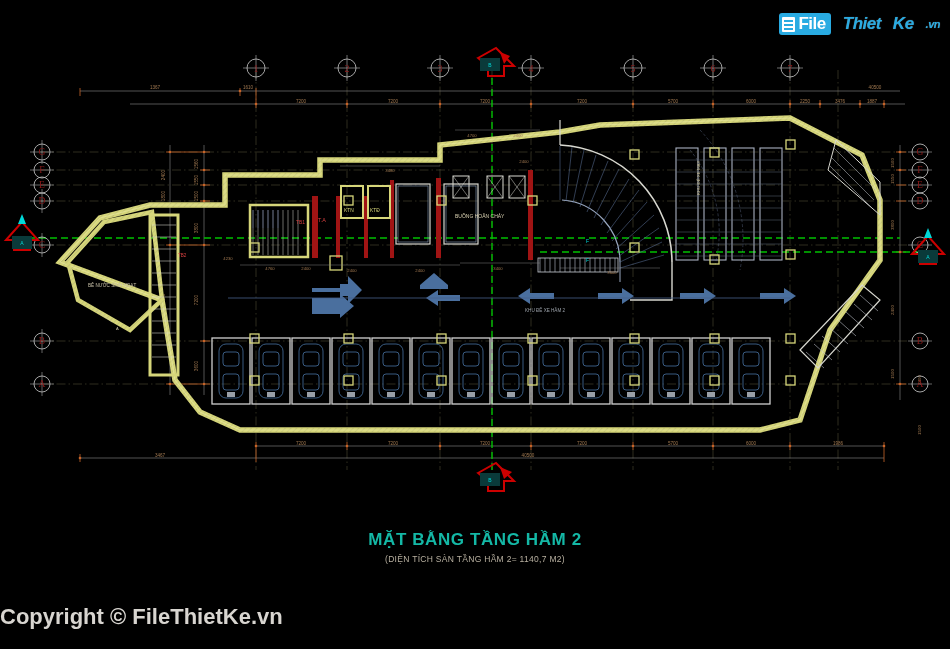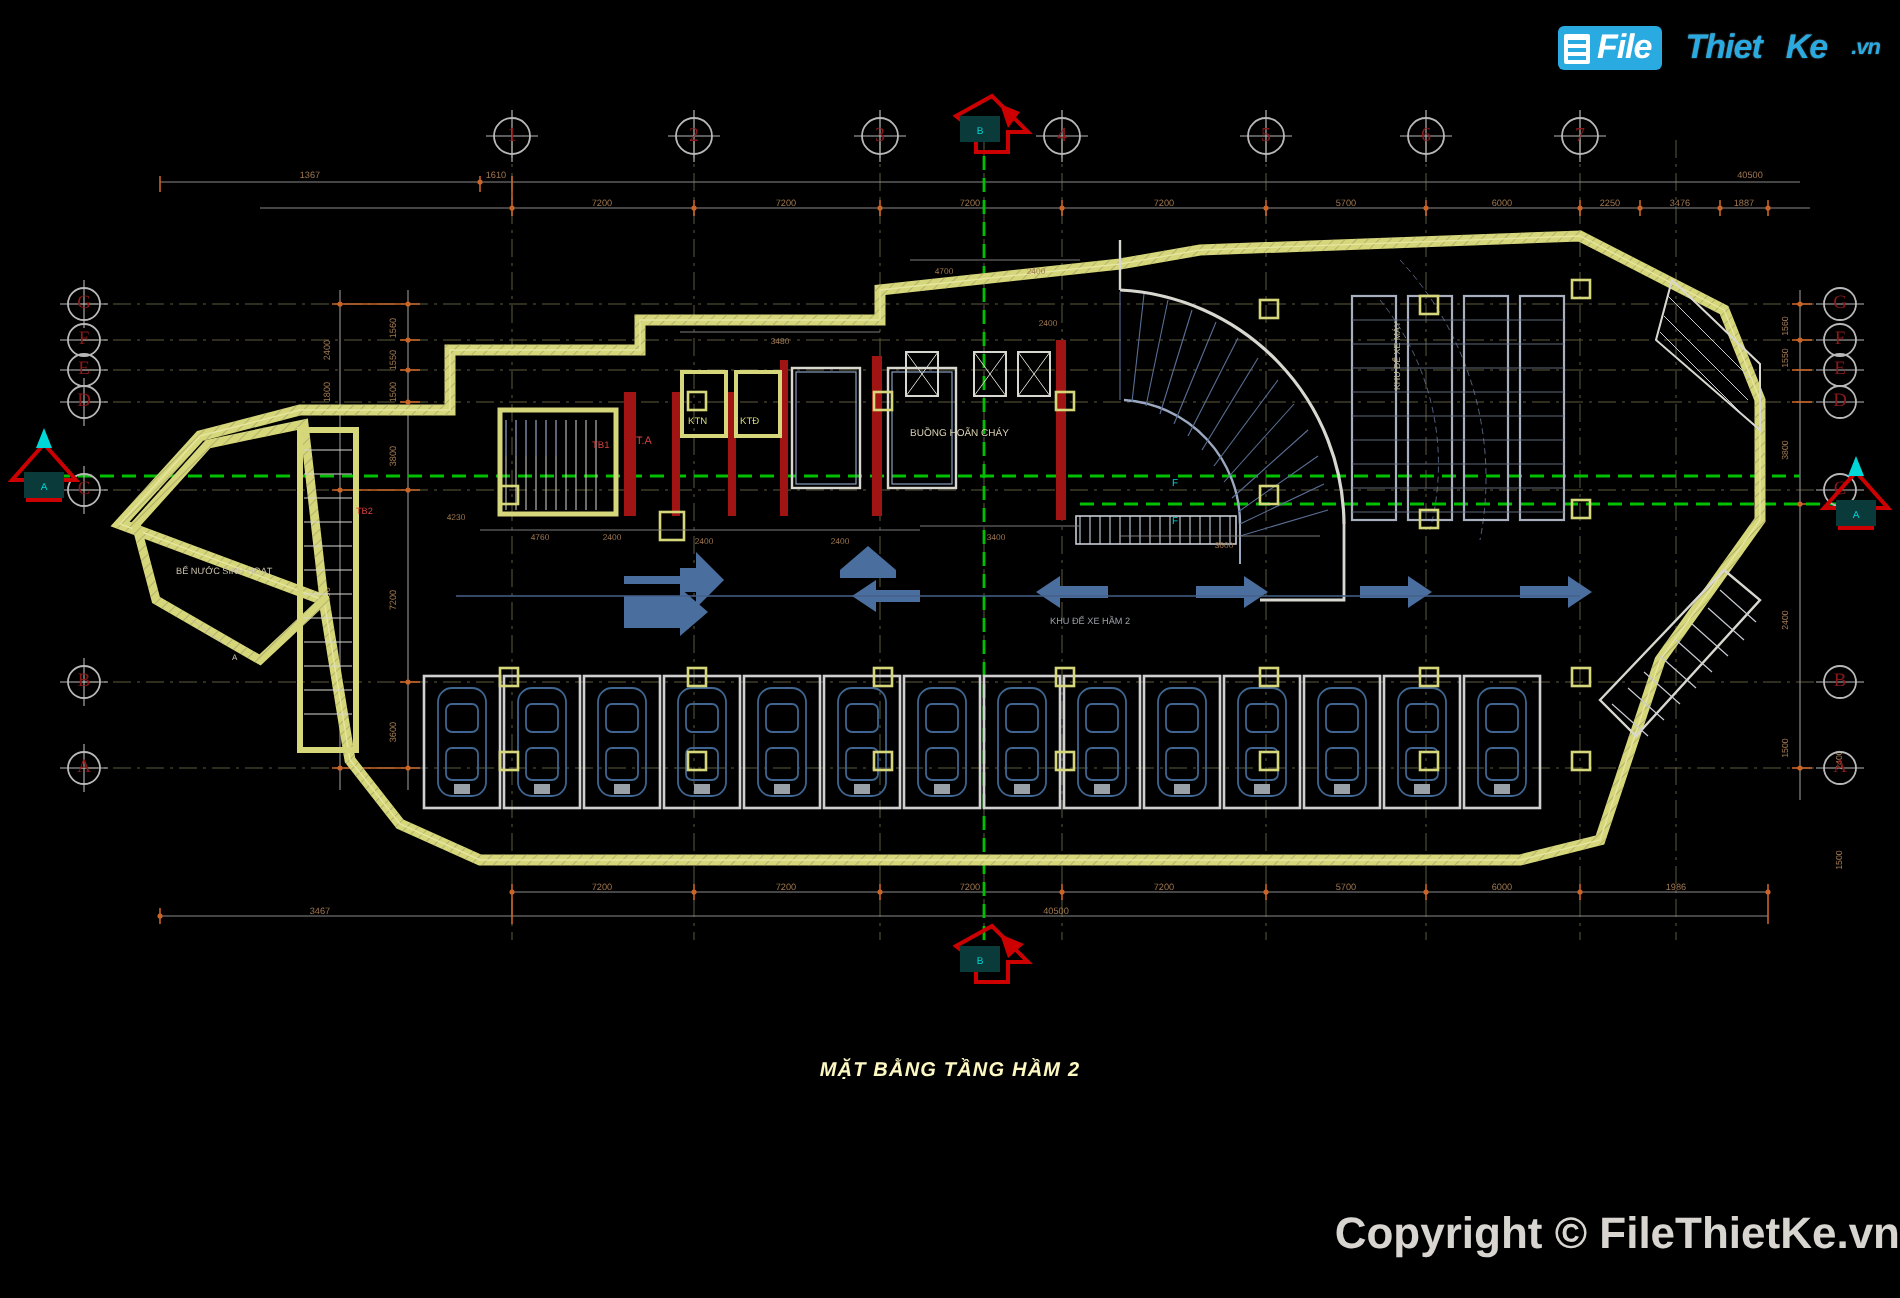--- a/index.html
+++ b/index.html
@@ -29,21 +29,20 @@
     align-items: center;
     height: 26px;
     z-index: 40;
   }
   #logo .lg-file {
     display: flex; align-items: center;
     background: #29ABE2;
     color: #ffffff;
     font-weight: bold;
     font-size: 17px;
-    font-style: italic;
     padding: 1px 5px 1px 3px;
     border-radius: 3px;
     letter-spacing: -0.5px;
   }
   #logo .lg-icon {
     width: 13px; height: 15px;
     margin-right: 3px;
     position: relative;
     background: #ffffff;
     border-radius: 1px;
@@ -69,37 +68,36 @@
 
   
   #title-block {
     position: absolute;
     left: 0; right: 0;
     top: 530px;
     text-align: center;
     z-index: 30;
   }
   #plan-title {
-    color: #fef9c3;
-    font-size: 10px;
+    color: #14b8a6;
+    font-size: 17px;
     font-weight: bold;
     letter-spacing: 0.6px;
-    font-style: italic;
   }
   #plan-subtitle {
     color: #b8b0a0;
     font-size: 8.5px;
     margin-top: 4px;
     letter-spacing: 0.3px;
   }
   #copyright {
     position: absolute;
     left: 0; right: 0;
     top: 604px;
-    text-align: right;
+    text-align: left;
     color: #d8d5d0;
     font-size: 22px;
     font-weight: bold;
     z-index: 30;
   }
 </style>
 </head>
 <body>
 
 <div id="root">
@@ -797,17 +795,18 @@
       <span class="lg-icon"></span>
       <span>File</span>
     </span>
     <span class="lg-rest">Thiet</span>
     <span class="lg-rest">Ke</span>
     <span class="lg-rest lg-vn">.vn</span>
   </div>
 
   <div id="title-block">
     <div id="plan-title">MẶT BẰNG TẦNG HẦM 2</div>
+    <div id="plan-subtitle">(DIỆN TÍCH SÀN TẦNG HẦM 2= 1140,7 M2)</div>
   </div>
 
   <div id="copyright">Copyright © FileThietKe.vn</div>
 
 </div>
 
 </body></html>

